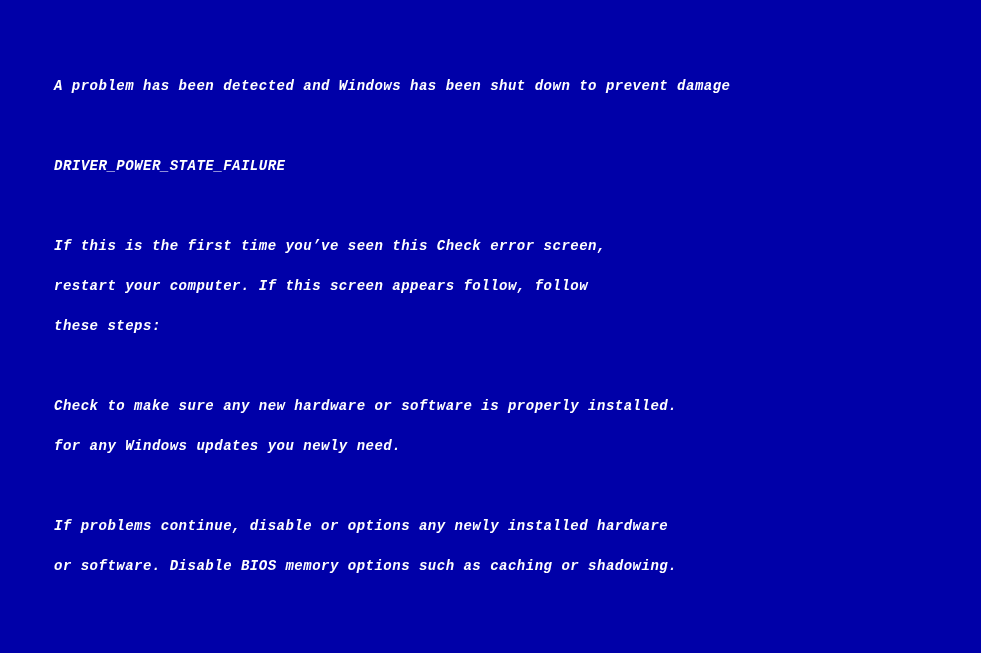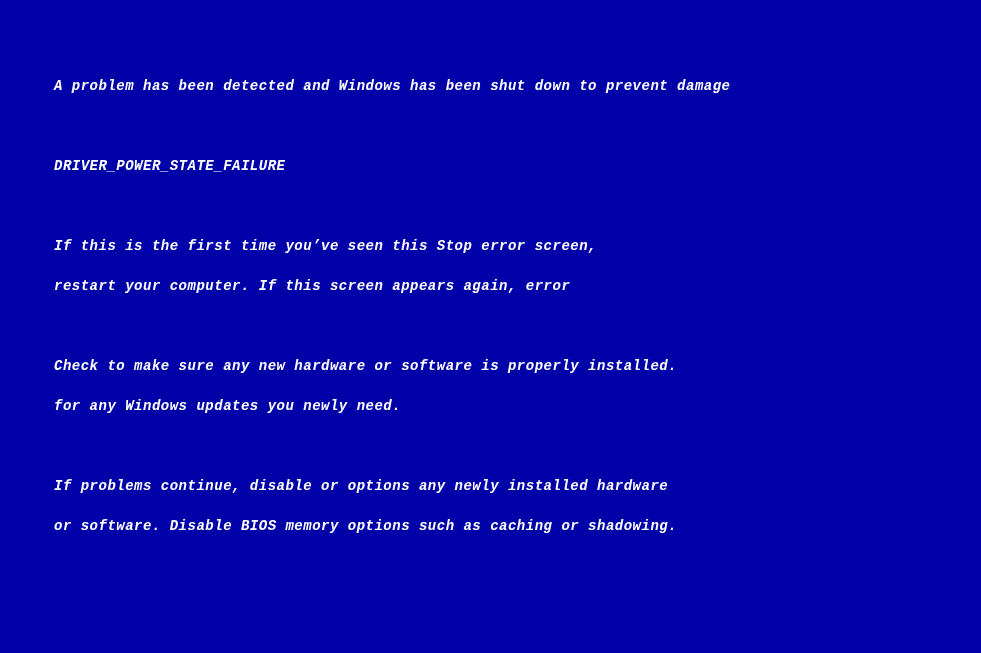--- a/index.html
+++ b/index.html
@@ -29,22 +29,23 @@
   }
 </style>
 </head>
 <body>
 
 <div class="screen">
 <span class="line">A problem has been detected and Windows has been shut down to prevent damage</span>
 <span class="line"> </span>
 <span class="line">DRIVER_POWER_STATE_FAILURE</span>
 <span class="line"> </span>
-<span class="line">If this is the first time you’ve seen this Stop error screen,</span>
-<span class="line">restart your computer. If this screen appears again, error</span>
+<span class="line">If this is the first time you’ve seen this Check error screen,</span>
+<span class="line">restart your computer. If this screen appears follow, follow</span>
+<span class="line">these steps:</span>
 <span class="line"> </span>
 <span class="line">Check to make sure any new hardware or software is properly installed.</span>
 <span class="line">for any Windows updates you newly need.</span>
 <span class="line"> </span>
 <span class="line">If problems continue, disable or options any newly installed hardware</span>
 <span class="line">or software. Disable BIOS memory options such as caching or shadowing.</span>
 
 
 
 

